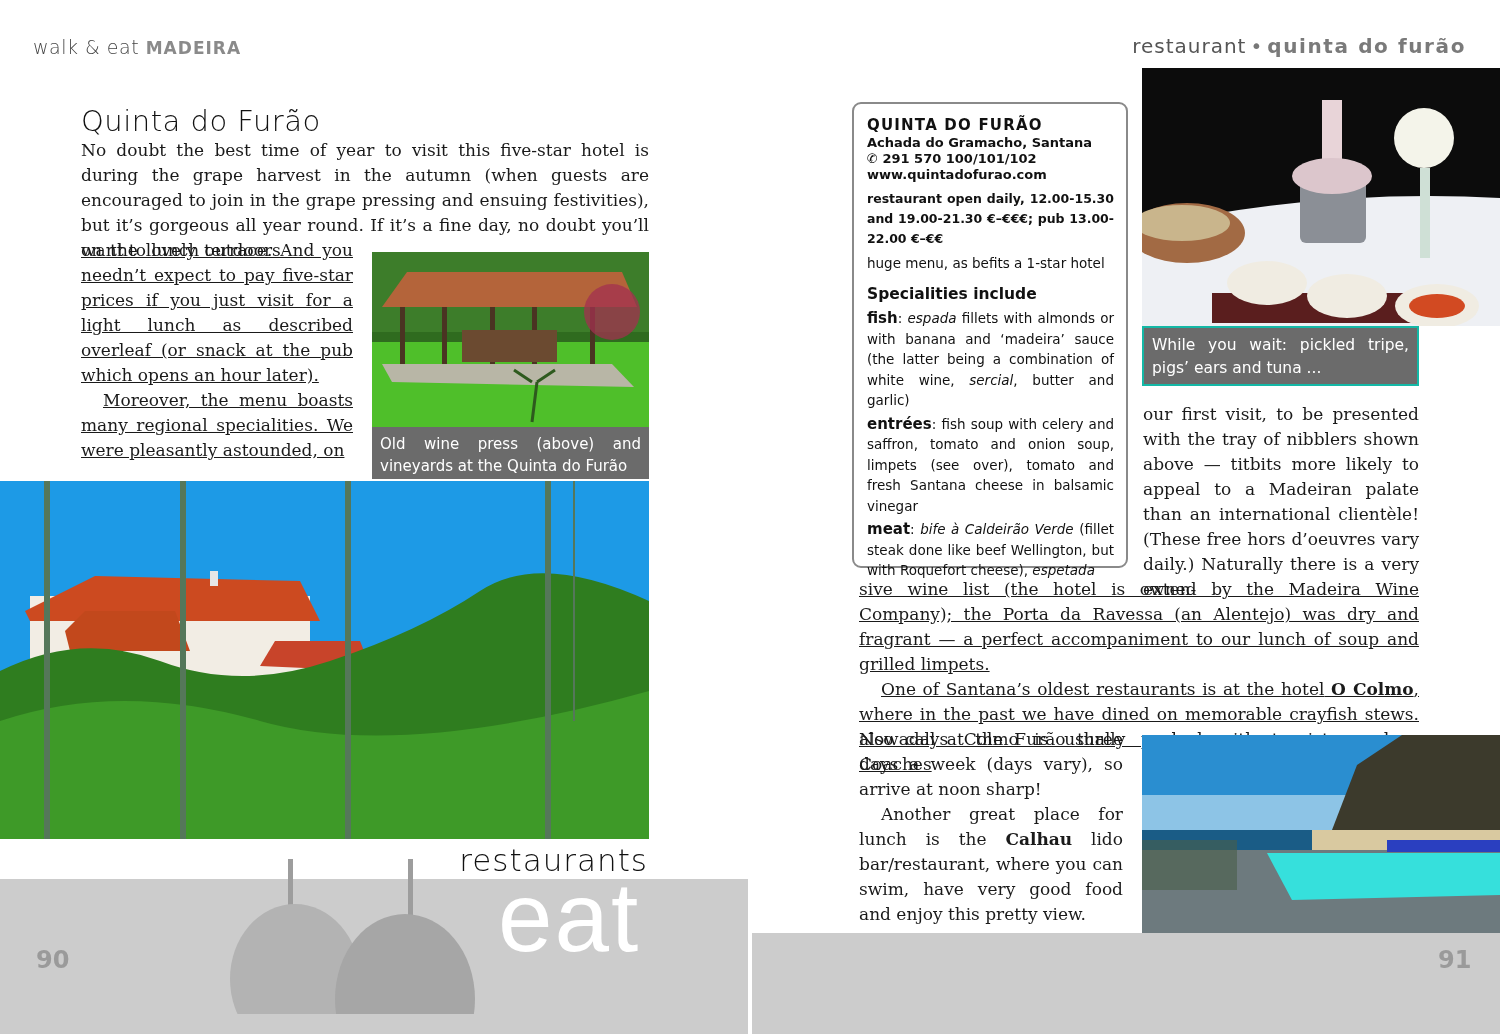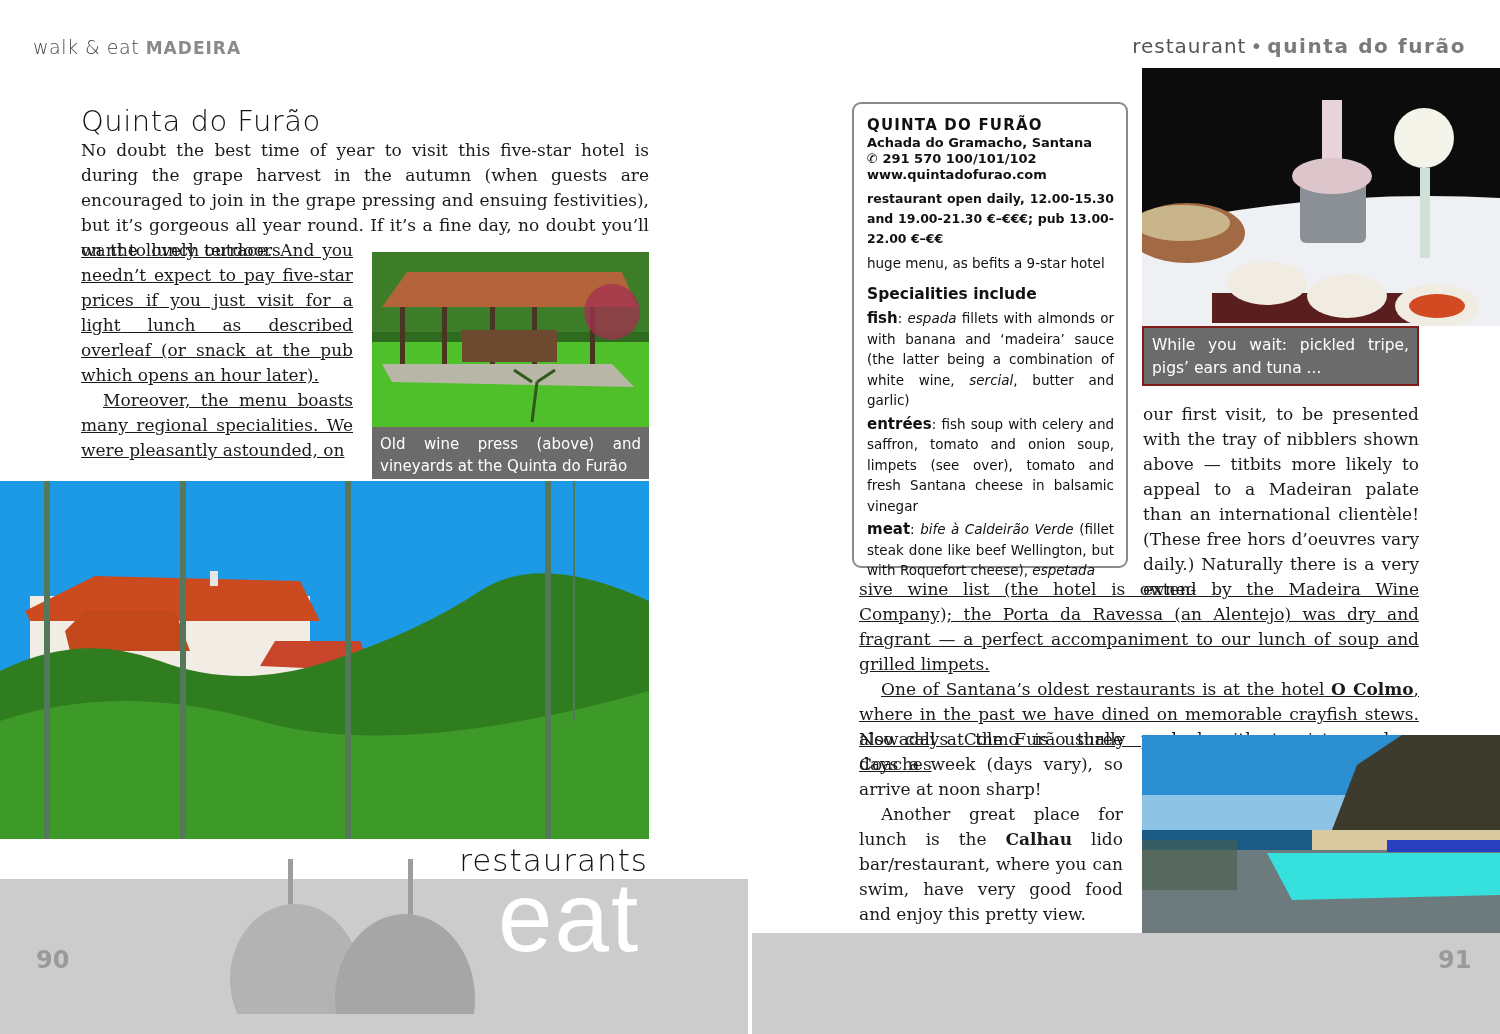--- a/index.html
+++ b/index.html
@@ -153,21 +153,21 @@
 
 <div class="info-box">
   <div class="info-name">QUINTA DO FURÃO</div>
   <div class="info-addr">Achada do Gramacho, Santana</div>
   <div class="info-addr">
     <span>✆</span>
     <span>291 570 100/101/102</span>
   </div>
   <div class="info-addr">www.quintadofurao.com</div>
   <div class="info-hours">restaurant open daily, 12.00-15.30 and 19.00-21.30 €–€€€; pub 13.00-22.00 €–€€</div>
-  <div class="info-line">huge menu, as befits a 9-star hotel</div>
+  <div class="info-line">huge menu, as befits a 1-star hotel</div>
   <div class="info-heading">Specialities include</div>
   <div class="info-para">
     <b>fish</b>: <i>espada</i> <span>fillets with almonds or with banana and ‘madeira’ sauce (the latter being a combination of white wine,</span> <i>sercial</i><span>, butter and garlic)</span>
   </div>
   <div class="info-para">
     <b>entrées</b>: <span>fish soup with celery and saffron, tomato and onion soup, limpets (see over), tomato and fresh Santana cheese in balsamic vinegar</span>
   </div>
   <div class="info-para">
     <b>meat</b>: <i>bife à Caldeirão Verde</i> <span>(fillet steak done like beef Wellington, but with Roquefort cheese),</span> <i>espetada</i>
   </div>
@@ -184,21 +184,21 @@
     <ellipse cx="190" cy="108" rx="40" ry="18" fill="#dcc6cc"></ellipse>
     <circle cx="282" cy="70" r="30" fill="#f4f4ea"></circle>
     <rect x="278" y="100" width="10" height="90" fill="#cfe0d6"></rect>
     <rect x="70" y="225" width="220" height="30" fill="#5a1e1e"></rect>
     <ellipse cx="125" cy="215" rx="40" ry="22" fill="#f0ece2"></ellipse>
     <ellipse cx="205" cy="228" rx="40" ry="22" fill="#f0ece2"></ellipse>
     <ellipse cx="295" cy="238" rx="42" ry="22" fill="#f0ece2"></ellipse>
     <ellipse cx="295" cy="238" rx="28" ry="12" fill="#d24a22"></ellipse>
   </svg>
 </div>
-<div class="caption" style="left:1142px; top:326px; width:277px; height:60px; font-size:15.5px; line-height:23px; padding:6px 8px; border:2px solid #7f1d1d;">While you wait: pickled tripe, pigs’ ears and tuna ...</div>
+<div class="caption" style="left:1142px; top:326px; width:277px; height:60px; font-size:15.5px; line-height:23px; padding:6px 8px; border:2px solid #14b8a6;">While you wait: pickled tripe, pigs’ ears and tuna ...</div>
 
 <p class="body-text rt-col">our first visit, to be presented with the tray of nibblers shown above — titbits more likely to appeal to a Madeiran palate than an international clientèle! (These free hors d’oeuvres vary daily.) Naturally there is a very exten-</p>
 
 <div class="rt-wide">
   <p class="body-text">sive wine list (the hotel is owned by the Madeira Wine Company); the Porta da Ravessa (an Alentejo) was dry and fragrant — a perfect accompaniment to our lunch of soup and grilled limpets.</p>
   <p class="body-text indent">
     <span>One of Santana’s oldest restaurants is at the hotel</span> <b>O Colmo</b><span>, where in the past we have dined on memorable crayfish stews. Nowadays Colmo is usually packed with tourist coaches. Coaches</span>
   </p>
 </div>
 

